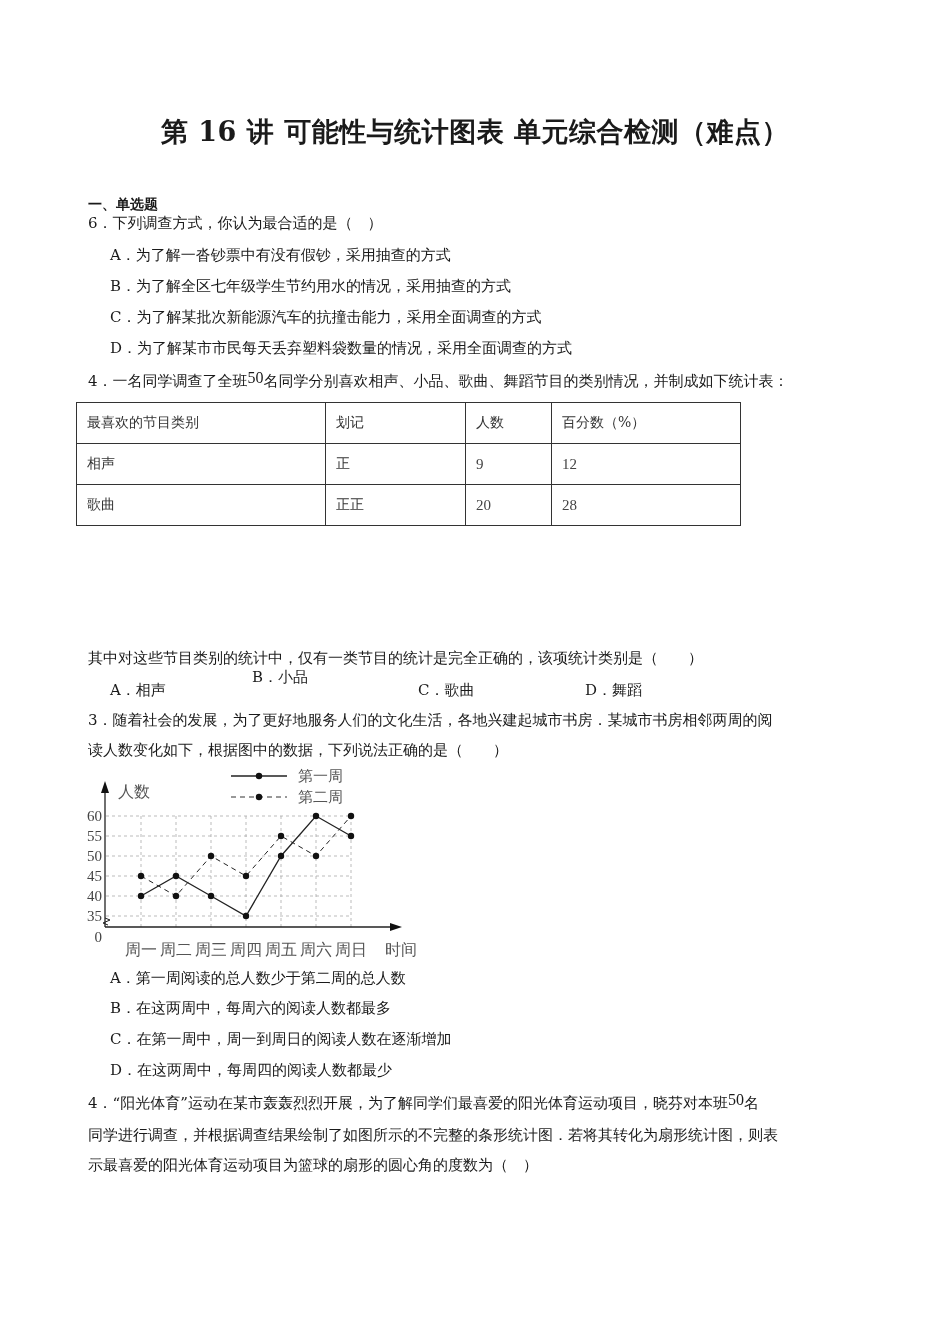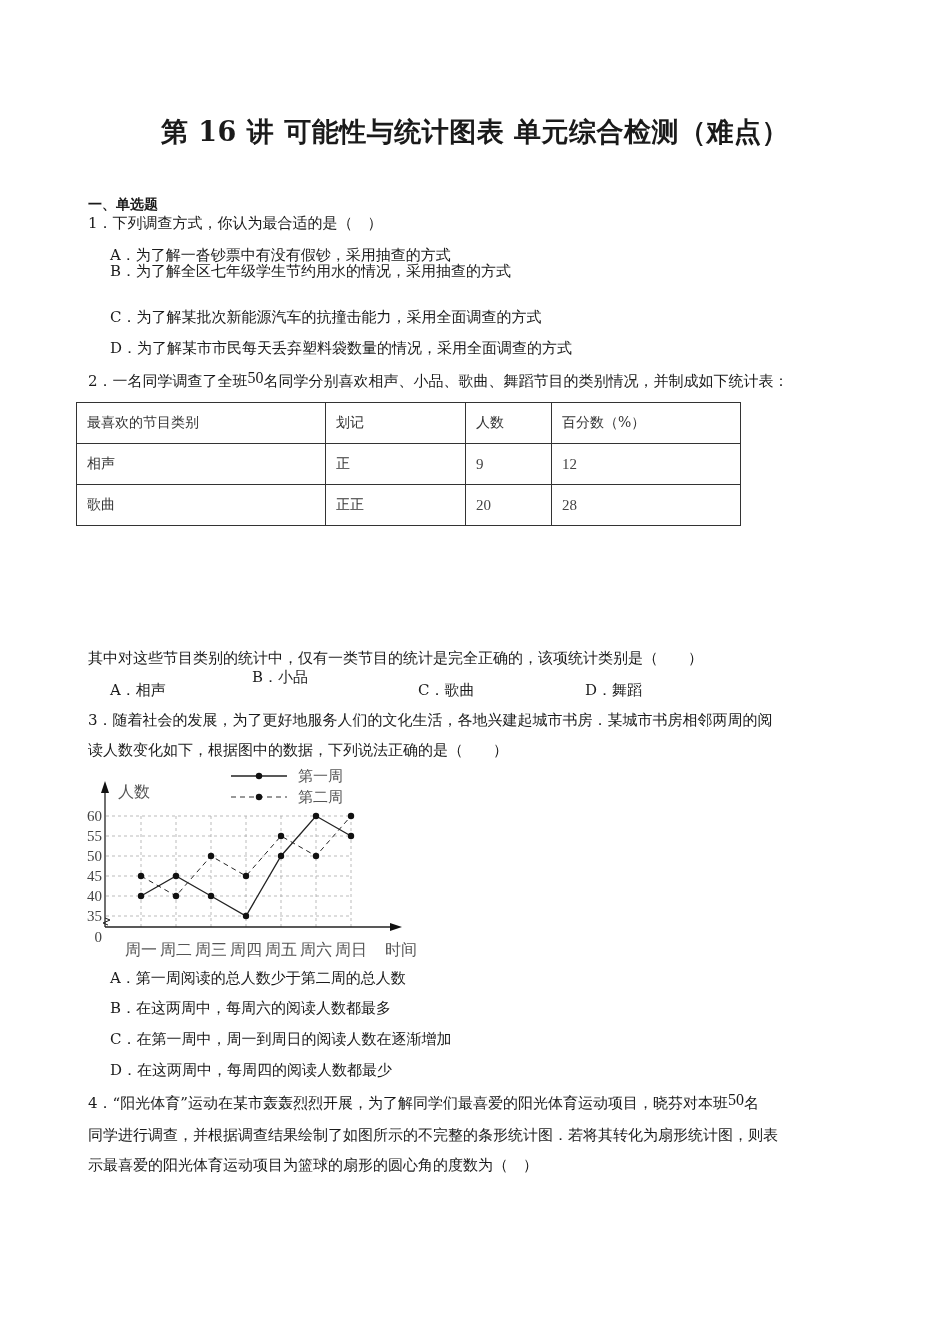--- a/index.html
+++ b/index.html
@@ -30,28 +30,28 @@
   .opts-row span.item { position: absolute; font-size: 15px; }
   svg text { font-family: "Liberation Serif", "DejaVu Serif", serif; }
 </style>
 </head>
 <body>
 
 <div class="abs title">第 16 讲  可能性与统计图表  单元综合检测（难点）</div>
 
 <div class="abs section">一、单选题</div>
 
-<div class="abs q" style="top:214px;">1．下列调查方式，你认为最合适的是（　）</div>
+<div class="abs q" style="top:214px;">6．下列调查方式，你认为最合适的是（　）</div>
 <div class="abs opt" style="top:246px;">A．为了解一沓钞票中有没有假钞，采用抽查的方式</div>
-<div class="abs opt" style="top:262px;">B．为了解全区七年级学生节约用水的情况，采用抽查的方式</div>
+<div class="abs opt" style="top:277px;">B．为了解全区七年级学生节约用水的情况，采用抽查的方式</div>
 <div class="abs opt" style="top:308px;">C．为了解某批次新能源汽车的抗撞击能力，采用全面调查的方式</div>
 <div class="abs opt" style="top:339px;">D．为了解某市市民每天丢弃塑料袋数量的情况，采用全面调查的方式</div>
 
 <div class="abs q" style="top:372px;">
-  <span>2．一名同学调查了全班</span><span class="num50">50</span><span>名同学分别喜欢相声、小品、歌曲、舞蹈节目的类别情况，并制成如下统计表：</span>
+  <span>4．一名同学调查了全班</span><span class="num50">50</span><span>名同学分别喜欢相声、小品、歌曲、舞蹈节目的类别情况，并制成如下统计表：</span>
 </div>
 
 <table class="stat">
   <tbody>
       <tr>
     <td class="c1">最喜欢的节目类别</td>
     <td class="c2">划记</td>
     <td class="c3">人数</td>
     <td class="c4">百分数（%）</td>
   </tr>

